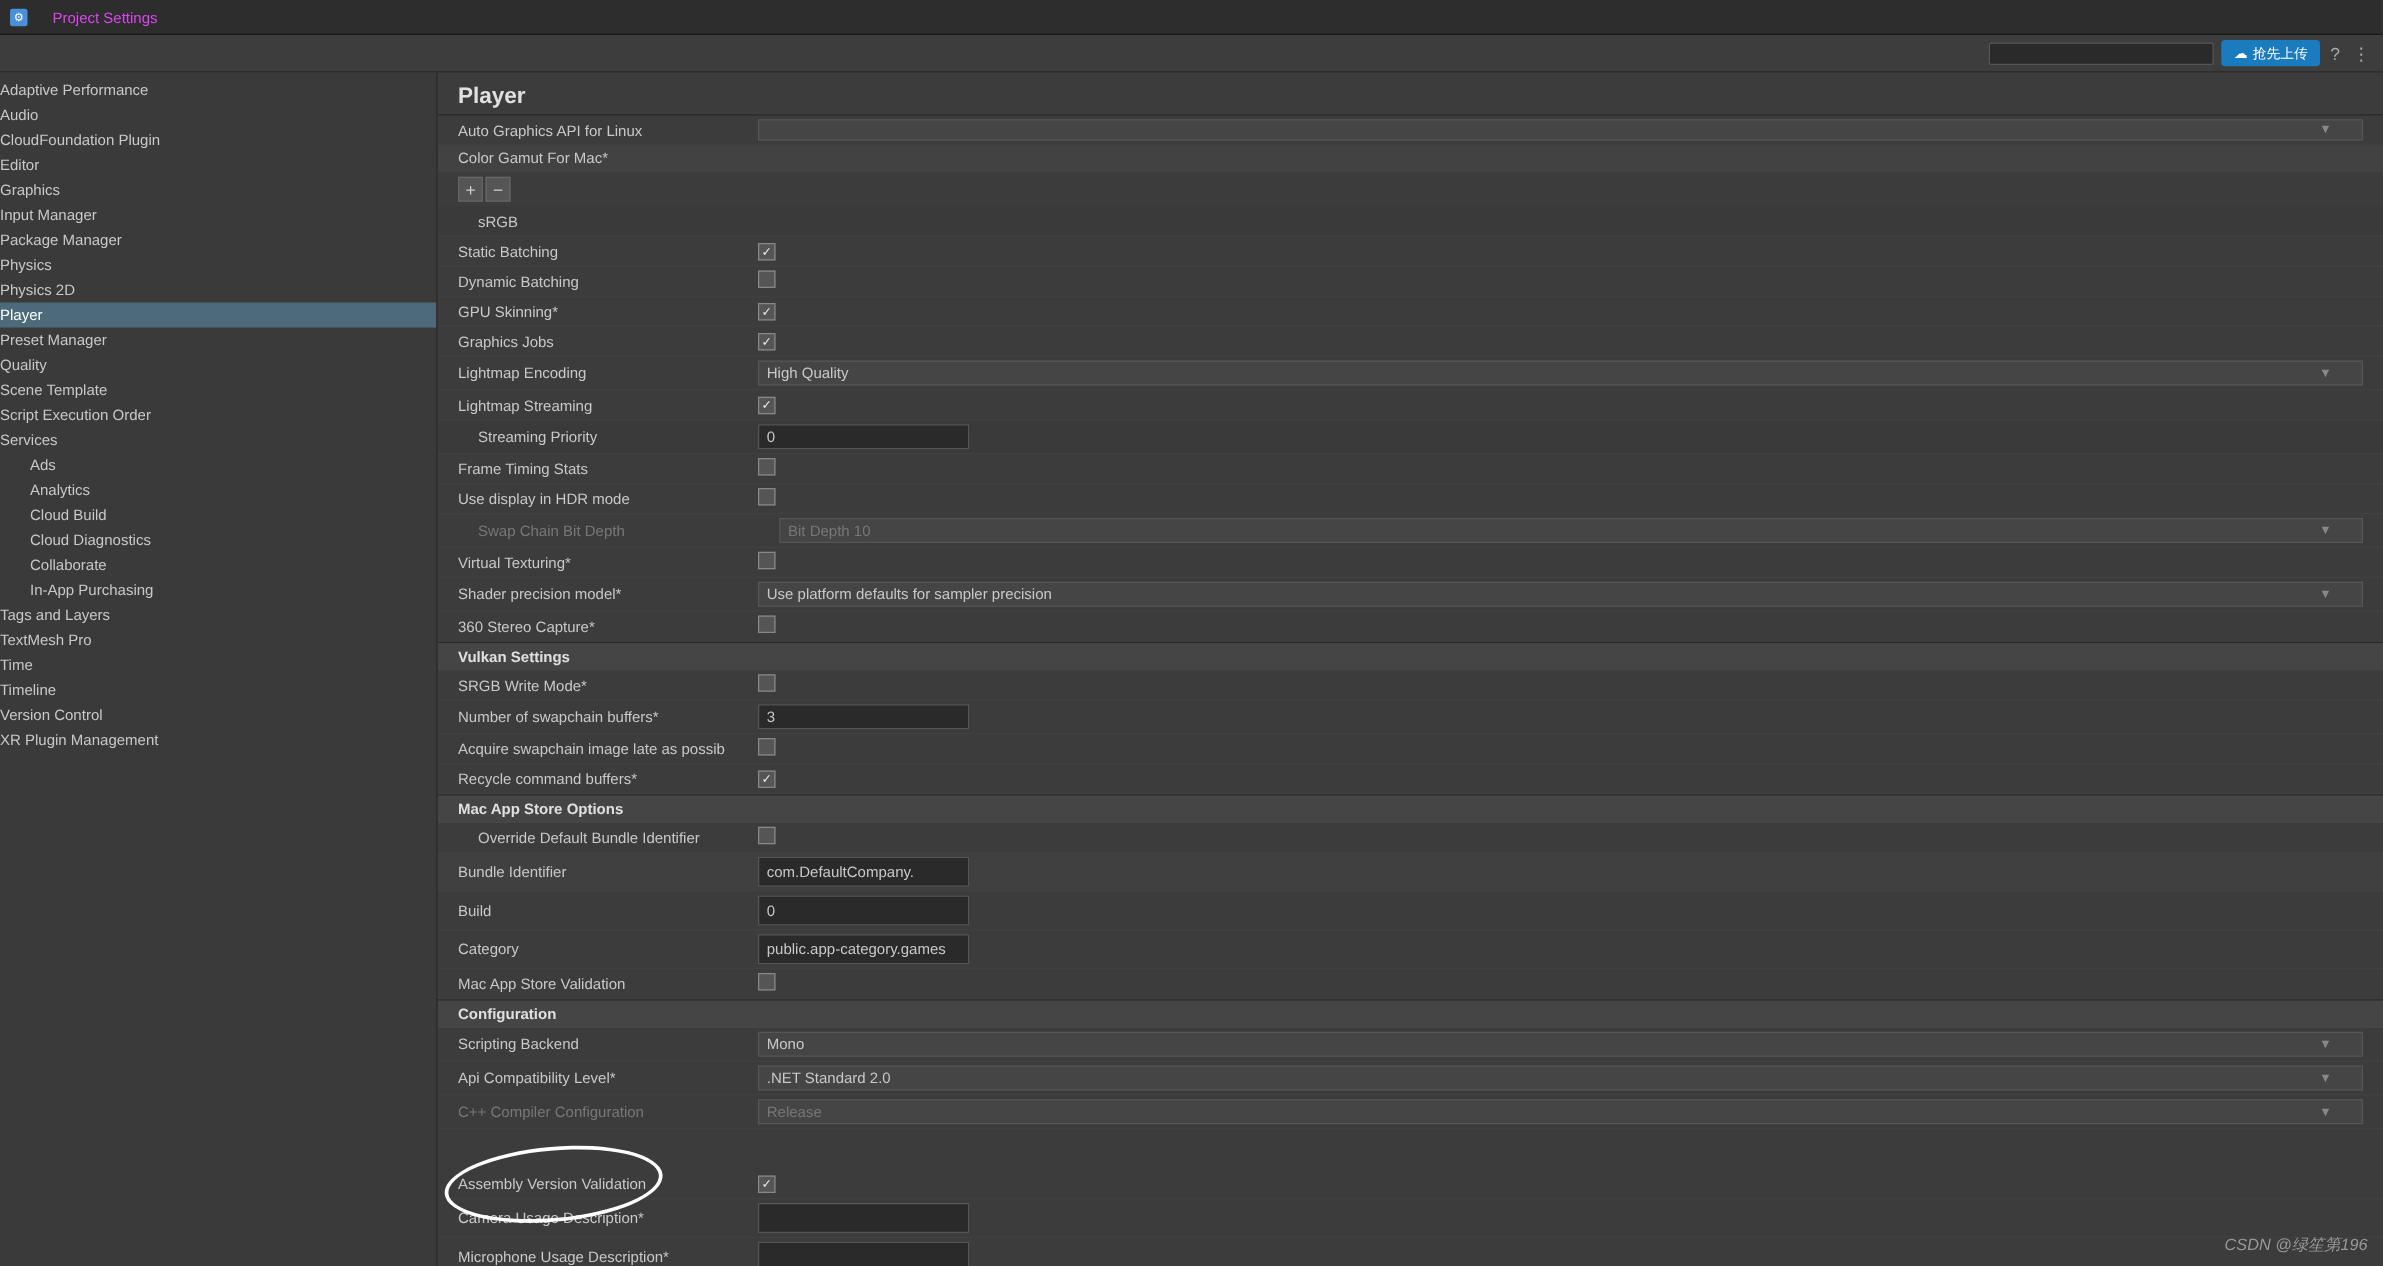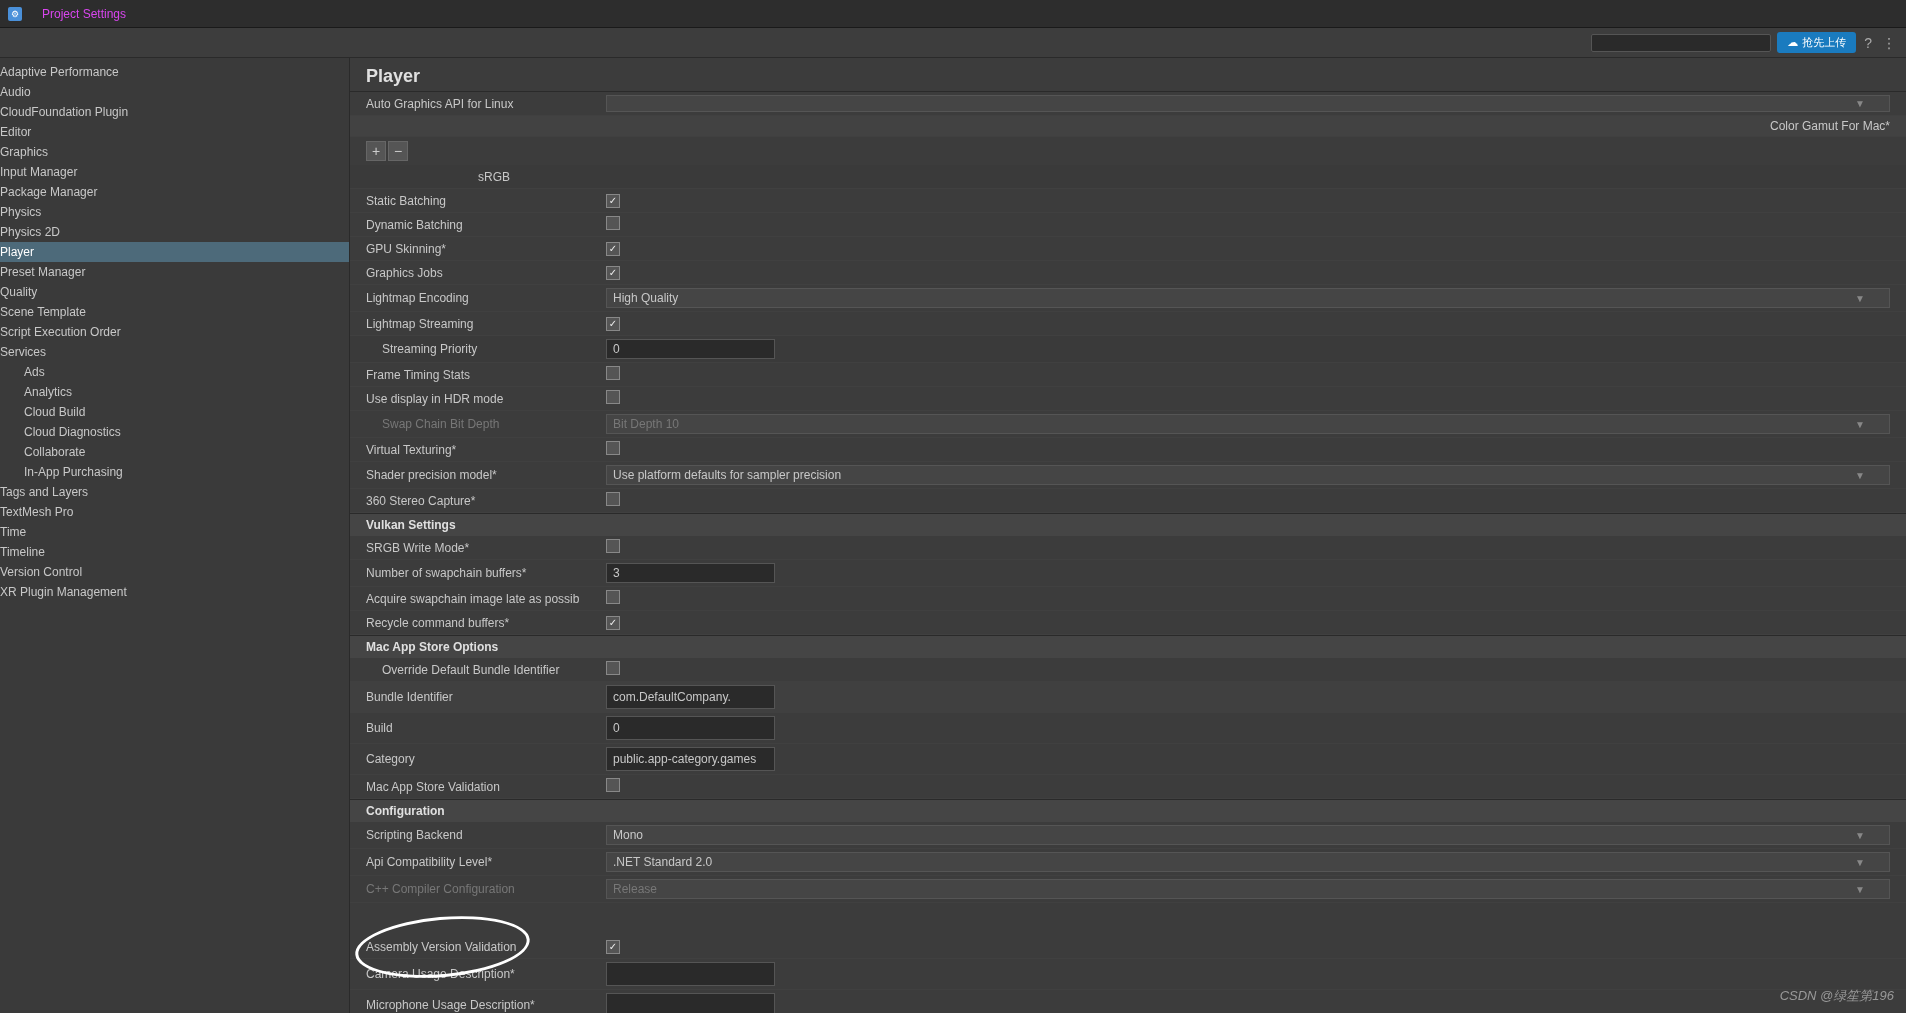--- a/index.html
+++ b/index.html
@@ -182,29 +182,27 @@
     .text-field {
       flex: 1;
       background: #2a2a2a;
       border: 1px solid #555;
       color: #c8c8c8;
       padding: 4px 6px;
       font-size: 12px;
     }
     .sub-row {
       background: #3a3a3a;
-      text-align: center;
     }
     .color-gamut-header {
       background: #424242;
       padding: 3px 16px;
       font-size: 12px;
       color: #c8c8c8;
       border-bottom: 1px solid #404040;
-      text-align: right;
     }
     .add-remove-btns {
       display: flex;
       gap: 2px;
       margin: 4px 16px;
     }
     .add-remove-btn {
       background: #555;
       border: 1px solid #666;
       color: #ccc;
@@ -381,21 +379,21 @@
     <div class="row">
       <div class="row-label">Use display in HDR mode</div>
       <div class="row-value">
         <div class="checkbox"></div>
       </div>
     </div>
 
     <div class="row">
       <div class="row-label indent disabled">Swap Chain Bit Depth</div>
       <div class="row-value">
-        <div class="dropdown-field" style="color:#777;">
+        <div class="dropdown-field" style="color:#777;margin-left:17px;">
           <span>Bit Depth 10</span>
           <span class="dropdown-arrow">▼</span>
         </div>
       </div>
     </div>
 
     <div class="row">
       <div class="row-label">Virtual Texturing*</div>
       <div class="row-value">
         <div class="checkbox"></div>

